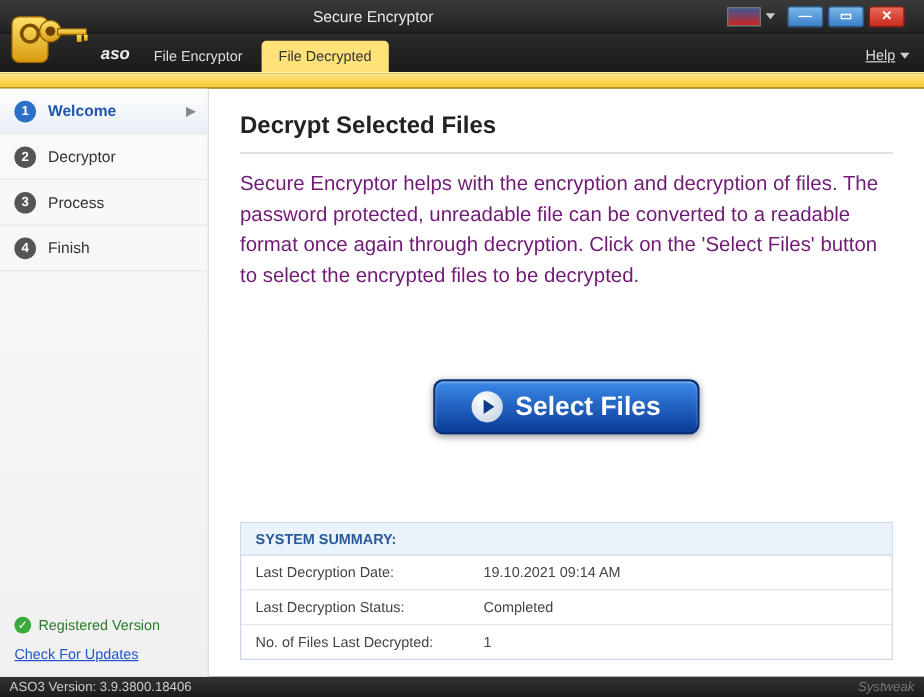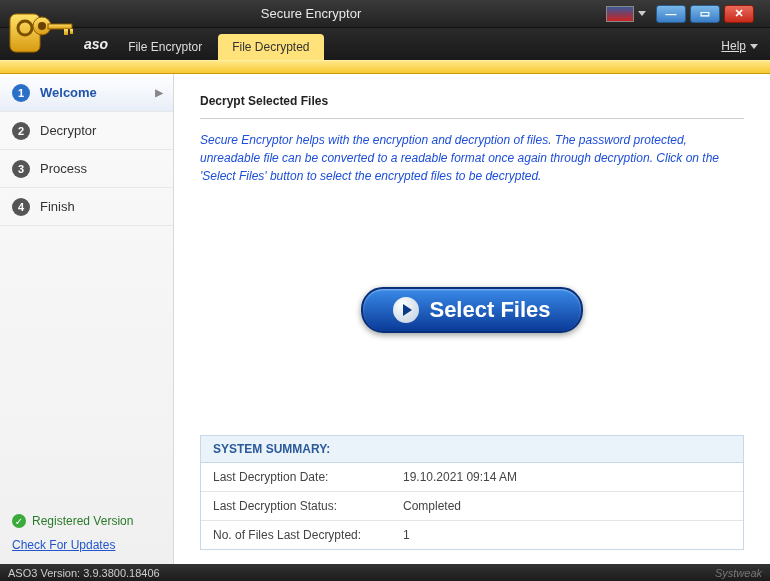--- a/index.html
+++ b/index.html
@@ -28,25 +28,25 @@
 .step.active { background: linear-gradient(#fff,#e8eef8); color: #2255aa; font-weight: bold; }
 .step-num { width: 18px; height: 18px; border-radius: 50%; background: #555; color: #fff; font-size: 11px; display: flex; align-items: center; justify-content: center; margin-right: 10px; font-weight: bold; }
 .step.active .step-num { background: #2a6fc8; }
 .step-arrow { position: absolute; right: 10px; color: #888; font-size: 10px; }
 .sidebar-bottom { margin-top: auto; padding: 12px; font-size: 12px; }
 .reg-row { display: flex; align-items: center; gap: 6px; color: #2a7a2a; margin-bottom: 10px; }
 .check-ic { width: 14px; height: 14px; border-radius: 50%; background: #3aaa3a; display: flex; align-items: center; justify-content: center; color: #fff; font-size: 10px; }
 .upd-link { color: #2255cc; text-decoration: underline; cursor: pointer; }
 
 .content { flex: 1; padding: 20px 26px 14px 26px; display: flex; flex-direction: column; }
-.content h2 { font-size: 12px; color: #222; margin-bottom: 10px; }
+.content h2 { font-size: 20px; color: #222; margin-bottom: 10px; }
 .hr1 { border: none; border-top: 1px solid #ccc; margin-bottom: 12px; }
-.desc { font-size: 12px; color: #1d4ed8; line-height: 1.5; font-style: italic; }
+.desc { font-size: 17px; color: #701a75; line-height: 1.5; }
 .btn-wrap { flex: 1; display: flex; align-items: center; justify-content: center; }
-.select-btn { background: linear-gradient(#3a8ae8,#0a3a98); border: 2px solid #083078; border-radius: 22px; padding: 8px 30px; display: flex; align-items: center; gap: 10px; cursor: pointer; box-shadow: 0 2px 6px rgba(0,0,0,0.4), inset 0 1px 2px rgba(255,255,255,0.4); }
+.select-btn { background: linear-gradient(#3a8ae8,#0a3a98); border: 2px solid #083078; border-radius: 8px; padding: 8px 30px; display: flex; align-items: center; gap: 10px; cursor: pointer; box-shadow: 0 2px 6px rgba(0,0,0,0.4), inset 0 1px 2px rgba(255,255,255,0.4); }
 .play-ic { width: 26px; height: 26px; border-radius: 50%; background: radial-gradient(circle at 35% 30%, #fff, #bcd); display: flex; align-items: center; justify-content: center; }
 .play-ic::after { content: ''; width: 0; height: 0; border-left: 9px solid #0a3a88; border-top: 6px solid transparent; border-bottom: 6px solid transparent; margin-left: 2px; }
 .select-btn span { color: #fff; font-size: 22px; font-weight: bold; }
 
 .summary { border: 1px solid #c8d8e8; }
 .sum-head { background: #eaf2fa; padding: 6px 12px; color: #2a5a9a; font-size: 12px; font-weight: 600; border-bottom: 1px solid #c8d8e8; }
 .sum-row { display: flex; padding: 7px 12px; font-size: 12px; color: #444; border-bottom: 1px solid #e4e4e4; }
 .sum-row:last-child { border-bottom: none; }
 .sum-label { width: 190px; }
 

